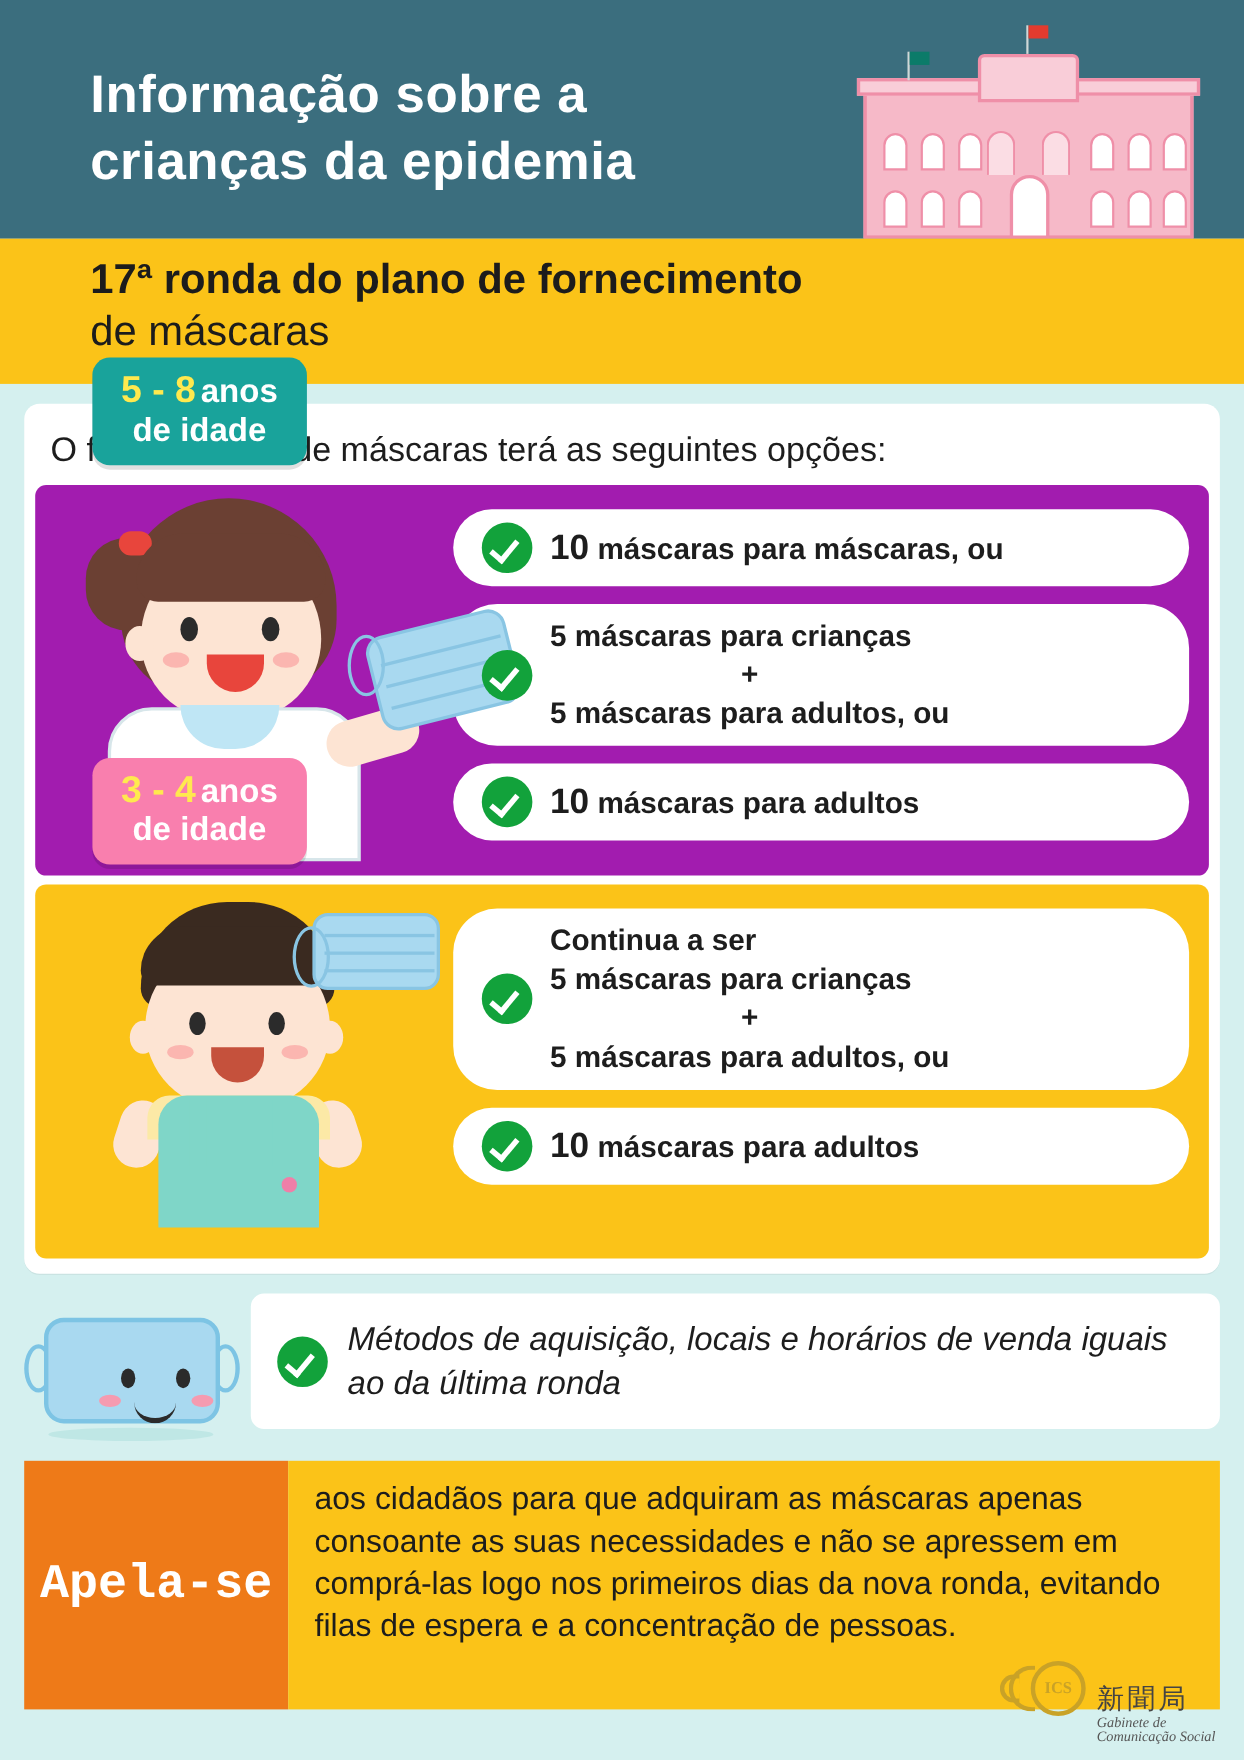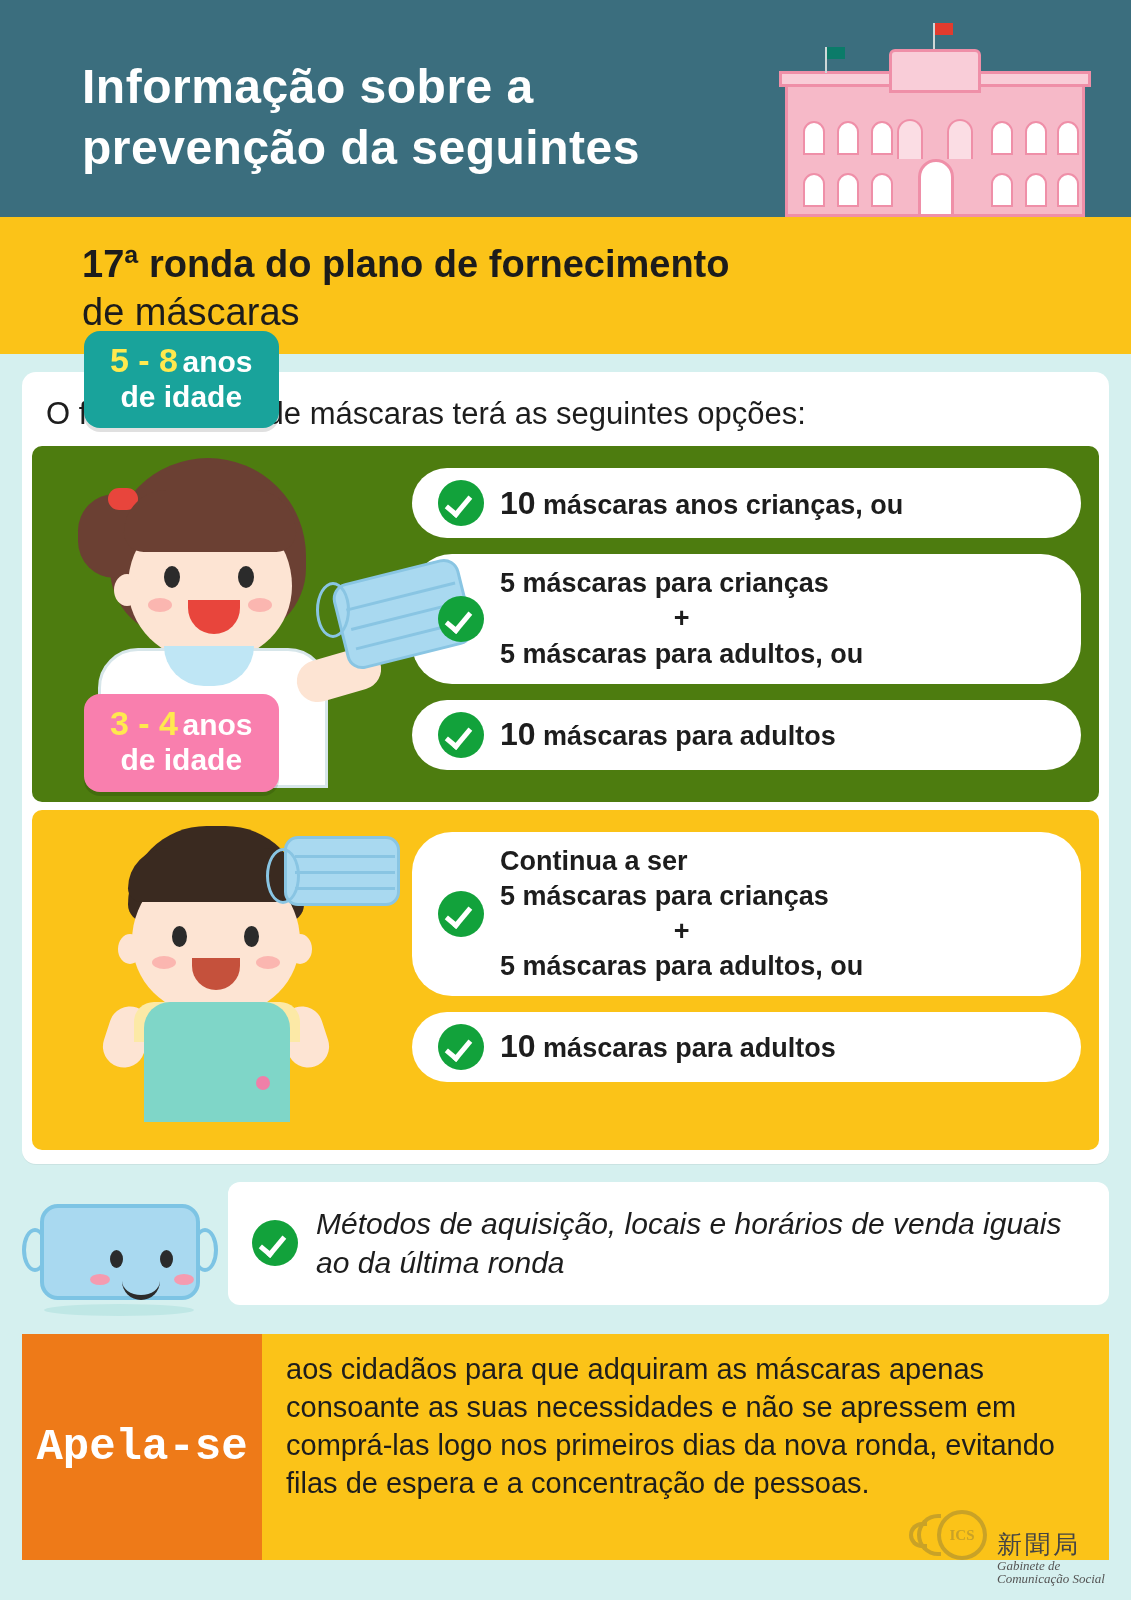--- a/index.html
+++ b/index.html
@@ -87,21 +87,21 @@
   }
   .flag {
     position: absolute;
     width: 18px; height: 12px;
   }
 
   
   .subbar {
     position: relative;
     background: #fbc318;
-    padding: 23px 0 20px 82px;
+    padding: 13px 0 20px 82px;
     min-height: 132px;
   }
   .subbar-line1 {
     font-size: 38px; font-weight: bold; color: #1c1c1c;
     line-height: 1.3;
   }
   .subbar-line2wrap { display: flex; align-items: center; gap: 18px; margin-top: 2px;}
   .subbar-line2 { font-size: 38px; font-weight: normal; color: #1c1c1c; }
   .date-pill {
     background: #19a39b;
@@ -128,21 +128,21 @@
 
   
   .section {
     position: relative;
     margin: 0 10px 8px 10px;
     border-radius: 10px;
     min-height: 338px;
     display: flex;
     align-items: flex-start;
   }
-  .sec-teal { background: #4d7c0f; }
+  .sec-teal { background: #a21caf; }
   .sec-yellow { background: #fbc318; margin-bottom: 0; min-height: 340px; }
 
   .char-col { position: relative; width: 380px; height: 100%; }
   .opts-col { flex: 1; padding: 22px 18px 16px 0; }
 
   .opt {
     background: #ffffff;
     border-radius: 40px;
     display: flex;
     align-items: center;
@@ -319,21 +319,21 @@
   .logo-pt { font-size: 13px; color: #555; font-family:"Liberation Serif", serif; font-style: italic;}
 </style>
 </head>
 <body>
 
 <div class="poster">
 
   <div class="header">
     <div class="header-title">
       <div>Informação sobre a</div>
-      <div>prevenção da seguintes</div>
+      <div>crianças da epidemia</div>
     </div>
 
     <div class="building">
       <div class="b-body"></div>
       <div class="b-roof"></div>
       <div class="b-center"></div>
       <div class="b-door"></div>
       <div class="b-arch" style="left:112px; bottom:58px;"></div>
       <div class="b-arch" style="left:162px; bottom:58px;"></div>
       <div class="b-win" style="left:18px; bottom:62px;"></div>
@@ -395,21 +395,21 @@
                <span class="txt">anos</span></div>
           <div class="row2">de idade</div>
         </div>
       </div>
 
       <div class="opts-col">
         <div class="opt">
           <span class="check"></span>
           <span class="opt-text">
             <span class="num">10</span>
-            <span>máscaras anos crianças, ou</span>
+            <span>máscaras para máscaras, ou</span>
           </span>
         </div>
         <div class="opt">
           <span class="check"></span>
           <span class="opt-text">
             <span class="small">5 máscaras para crianças</span>
             <span class="plus">+</span>
             <span class="small">5 máscaras para adultos, ou</span>
           </span>
         </div>

